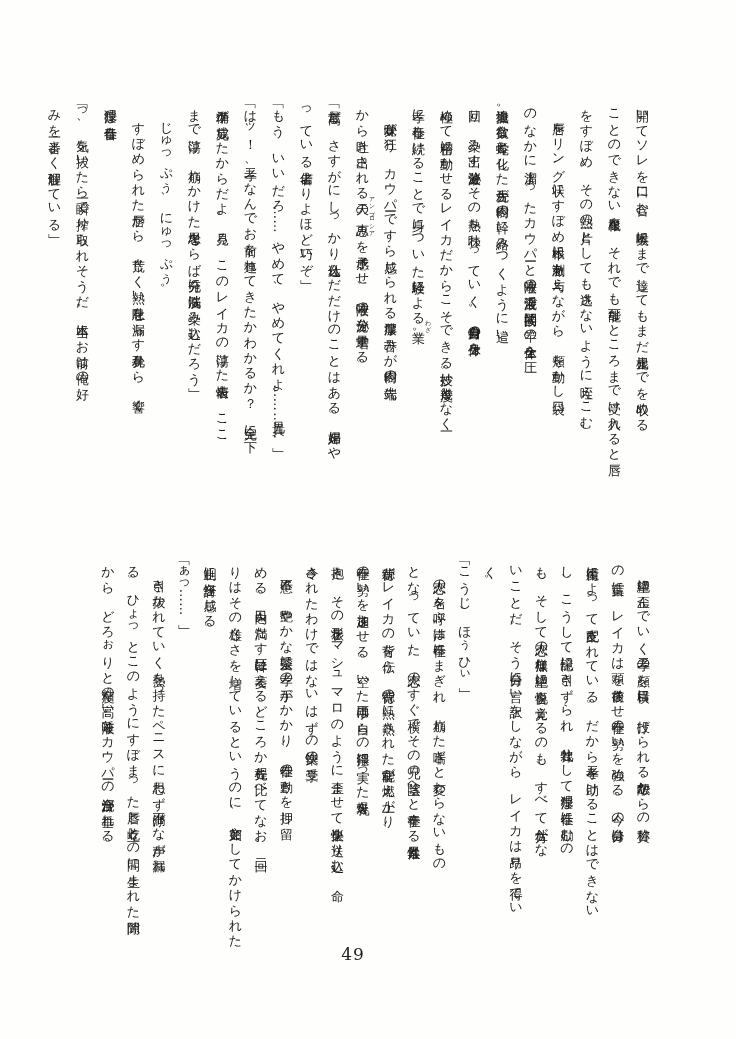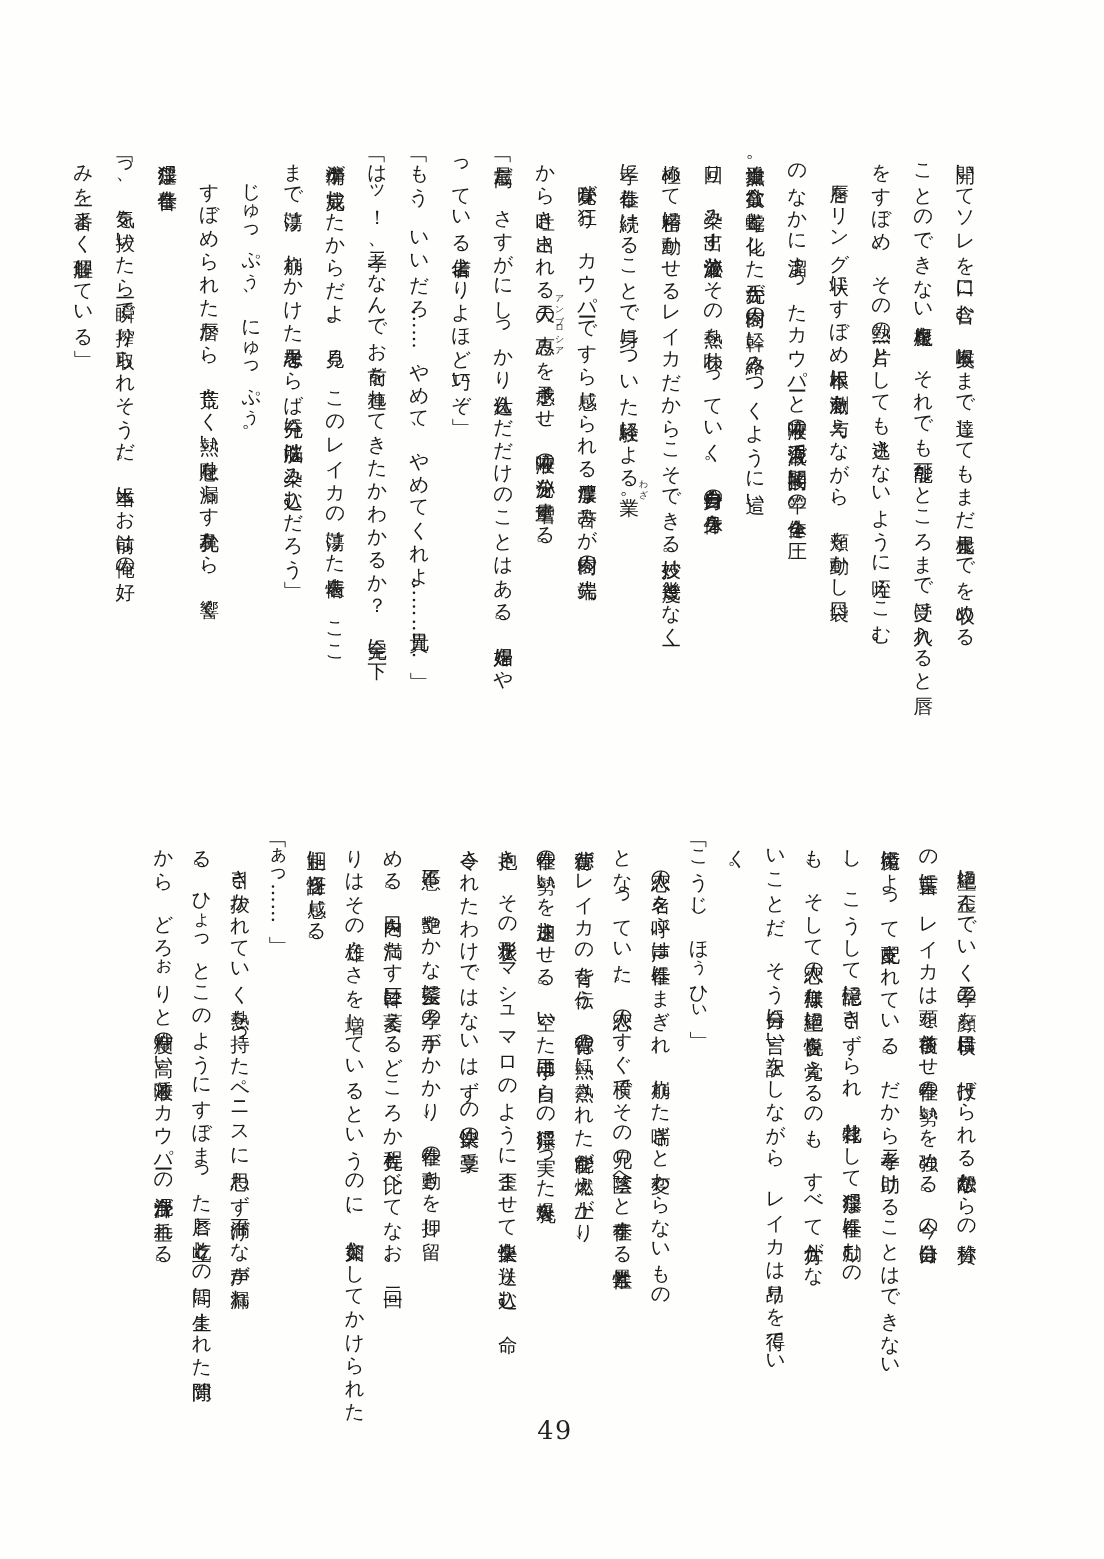--- a/index.html
+++ b/index.html
@@ -30,21 +30,21 @@
   .vblock.bottom p.line{line-height:25.5px;}
   .vblock p.line.indent{text-indent:1em;}
   ruby{ruby-position:over;}
   rt{
     font-size:6px;
     letter-spacing:0;
     color:#2a2a2a;
   }
   .page-number{
     position:absolute;
-    left:340px;top:944px;
+    left:323px;top:944px;
     width:60px;
     text-align:center;
     font-size:17px;
     letter-spacing:1px;
     color:#222;
   }
 </style>
 </head>
 <body>
 

